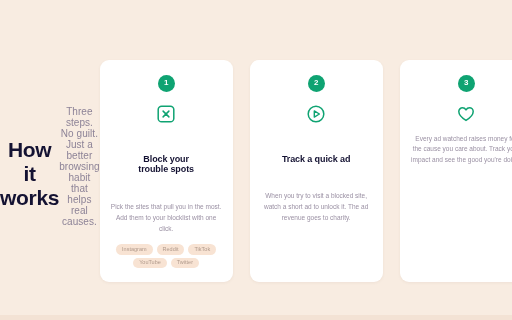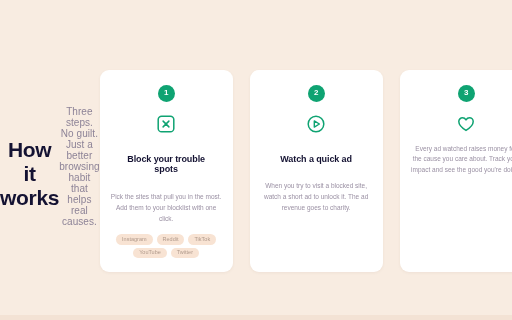--- a/index.html
+++ b/index.html
@@ -77,21 +77,21 @@
     line-height: 1;
   }
   .card-icon {
     margin-top: 11px;
     height: 22px;
     display: flex;
     align-items: center;
     justify-content: center;
   }
   .card-title {
-    margin: 8px;
+    margin: 18px;
     padding-top: 11px;
     font-size: 9px;
     font-weight: bold;
     color: #141232;
     text-align: center;
     letter-spacing: -0.1px;
     line-height: 1.2;
   }
   .card-body {
     margin: 0;
@@ -175,21 +175,21 @@
     </div>
 
     <div class="card">
       <div class="step-badge">2</div>
       <div class="card-icon">
         <svg width="22" height="22" viewBox="0 0 22 22" fill="none">
           <circle cx="11" cy="11" r="7.8" stroke="#0fa372" stroke-width="1.5"></circle>
           <path d="M9.3 7.9 L14.4 11 L9.3 14.1 Z" stroke="#0fa372" stroke-width="1.4" stroke-linejoin="round" fill="none"></path>
         </svg>
       </div>
-      <h2 class="card-title">Watch a quick ad</h2>
+      <h2 class="card-title">Track a quick ad</h2>
       <p class="card-body">When you try to visit a blocked site, watch a short ad to unlock it. The ad revenue goes to charity.</p>
     </div>
 
     <div class="card">
       <div class="step-badge">3</div>
       <div class="card-icon">
         <svg width="22" height="22" viewBox="0 0 22 22" fill="none">
           <path d="M11 17.4 C11 17.4 3.8 13.1 3.8 8.6 C3.8 6.4 5.5 4.8 7.5 4.8 C8.9 4.8 10.2 5.6 11 6.9 C11.8 5.6 13.1 4.8 14.5 4.8 C16.5 4.8 18.2 6.4 18.2 8.6 C18.2 13.1 11 17.4 11 17.4 Z" stroke="#0fa372" stroke-width="1.5" stroke-linejoin="round" fill="none"></path>
         </svg>
       </div>

